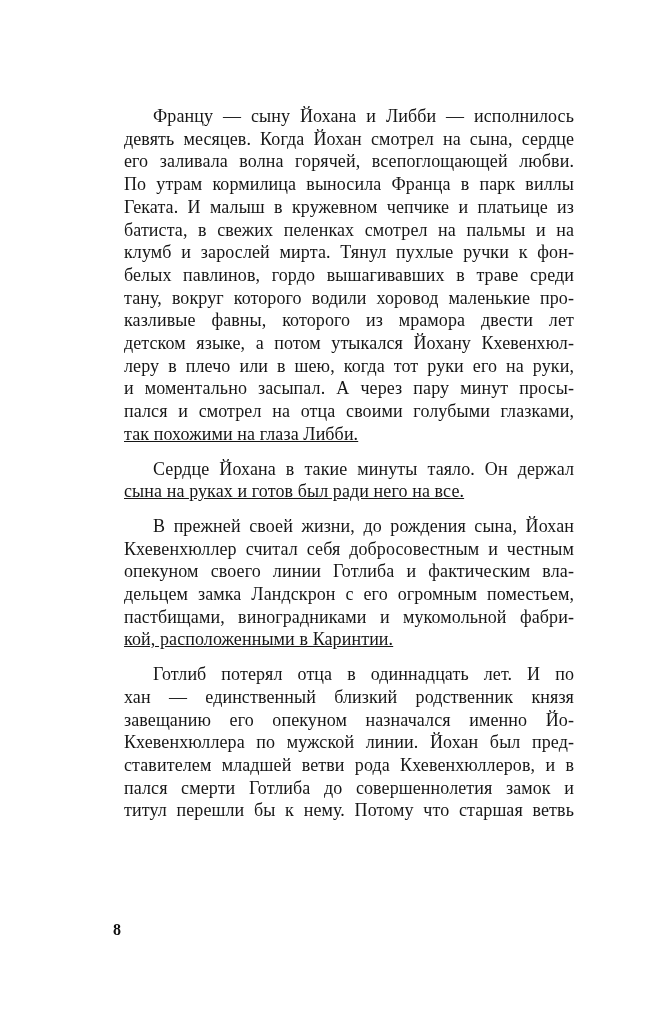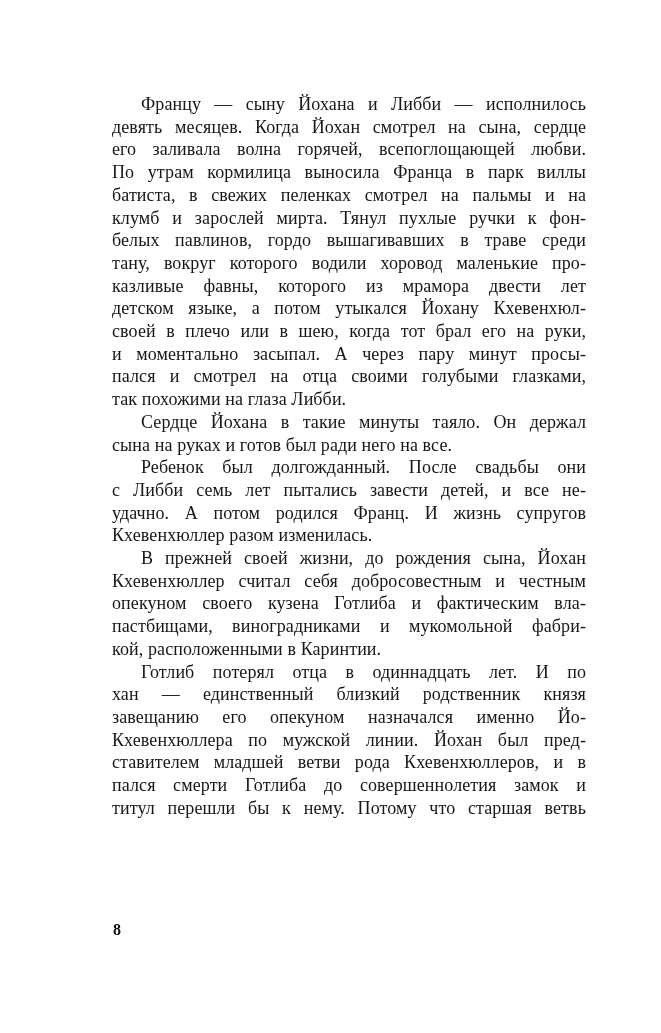--- a/index.html
+++ b/index.html
@@ -19,34 +19,35 @@
   .textblock {
     position: absolute;
     left: 112px;
     top: 93px;
     width: 474px;
     font-size: 18px;
     line-height: 22.7px;
     letter-spacing: 0.1px;
   }
   .paragraph {
-    margin: 0;
+    margin: 12px;
     padding: 0;
   }
   .line {
     text-align: justify;
     text-align-last: justify;
     white-space: normal;
     min-height: 22.7px;
   }
   .line.first {
     text-indent: 29px;
   }
   .line.last {
     text-align-last: left;
+    text-decoration: underline;
   }
   .page-number {
     position: absolute;
     left: 113px;
     top: 921px;
     font-size: 16px;
     font-weight: bold;
     color: #111111;
     font-family: "Liberation Serif", "DejaVu Serif", serif;
   }
@@ -54,45 +55,41 @@
 </head>
 <body>
 
 <div class="sheet">
   <div class="textblock">
       <div class="paragraph">
         <div class="line first">Францу — сыну Йохана и Либби — исполнилось</div>
         <div class="line">девять месяцев. Когда Йохан смотрел на сына, сердце</div>
         <div class="line">его заливала волна горячей, всепоглощающей любви.</div>
         <div class="line">По утрам кормилица выносила Франца в парк виллы</div>
+        <div class="line">Геката. И малыш в кружевном чепчике и платьице из</div>
         <div class="line">батиста, в свежих пеленках смотрел на пальмы и на</div>
         <div class="line">клумб и зарослей мирта. Тянул пухлые ручки к фон-</div>
         <div class="line">белых павлинов, гордо вышагивавших в траве среди</div>
         <div class="line">тану, вокруг которого водили хоровод маленькие про-</div>
         <div class="line">казливые фавны, которого из мрамора двести лет</div>
         <div class="line">детском языке, а потом утыкался Йохану Кхевенхюл-</div>
-        <div class="line">своей в плечо или в шею, когда тот брал его на руки,</div>
+        <div class="line">леру в плечо или в шею, когда тот руки его на руки,</div>
         <div class="line">и моментально засыпал. А через пару минут просы-</div>
         <div class="line">пался и смотрел на отца своими голубыми глазками,</div>
         <div class="line last">так похожими на глаза Либби.</div>
       </div>
       <div class="paragraph">
         <div class="line first">Сердце Йохана в такие минуты таяло. Он держал</div>
         <div class="line last">сына на руках и готов был ради него на все.</div>
       </div>
       <div class="paragraph">
-        <div class="line first">Ребенок был долгожданный. После свадьбы они</div>
-        <div class="line">с Либби семь лет пытались завести детей, и все не-</div>
-        <div class="line">удачно. А потом родился Франц. И жизнь супругов</div>
-        <div class="line last">Кхевенхюллер разом изменилась.</div>
-      </div>
-      <div class="paragraph">
         <div class="line first">В прежней своей жизни, до рождения сына, Йохан</div>
         <div class="line">Кхевенхюллер считал себя добросовестным и честным</div>
-        <div class="line">опекуном своего кузена Готлиба и фактическим вла-</div>
+        <div class="line">опекуном своего линии Готлиба и фактическим вла-</div>
+        <div class="line">дельцем замка Ландскрон с его огромным поместьем,</div>
         <div class="line">пастбищами, виноградниками и мукомольной фабри-</div>
         <div class="line last">кой, расположенными в Каринтии.</div>
       </div>
       <div class="paragraph">
         <div class="line first">Готлиб потерял отца в одиннадцать лет. И по</div>
         <div class="line">хан — единственный близкий родственник князя</div>
         <div class="line">завещанию его опекуном назначался именно Йо-</div>
         <div class="line">Кхевенхюллера по мужской линии. Йохан был пред-</div>
         <div class="line">ставителем младшей ветви рода Кхевенхюллеров, и в</div>
         <div class="line">пался смерти Готлиба до совершеннолетия замок и</div>

